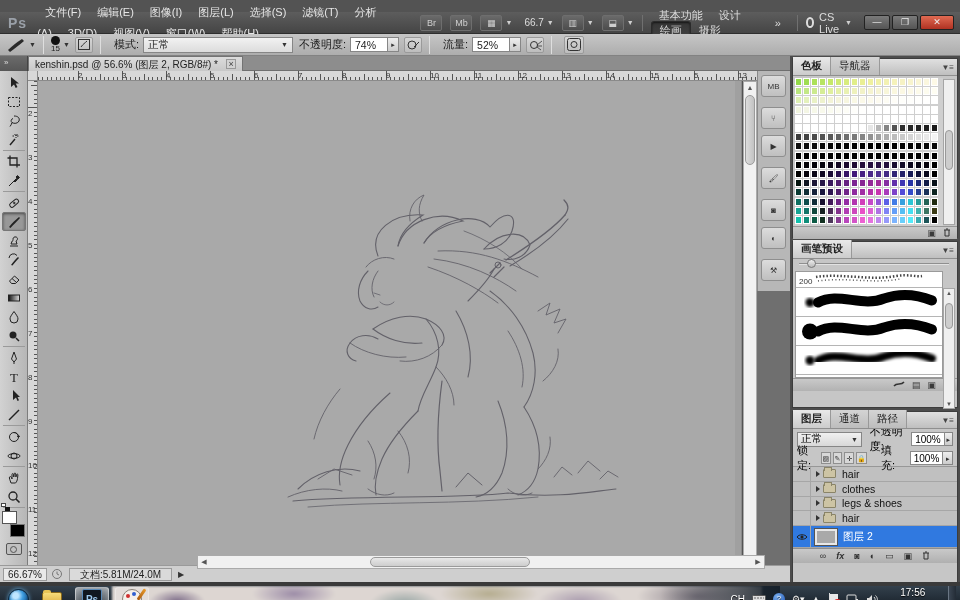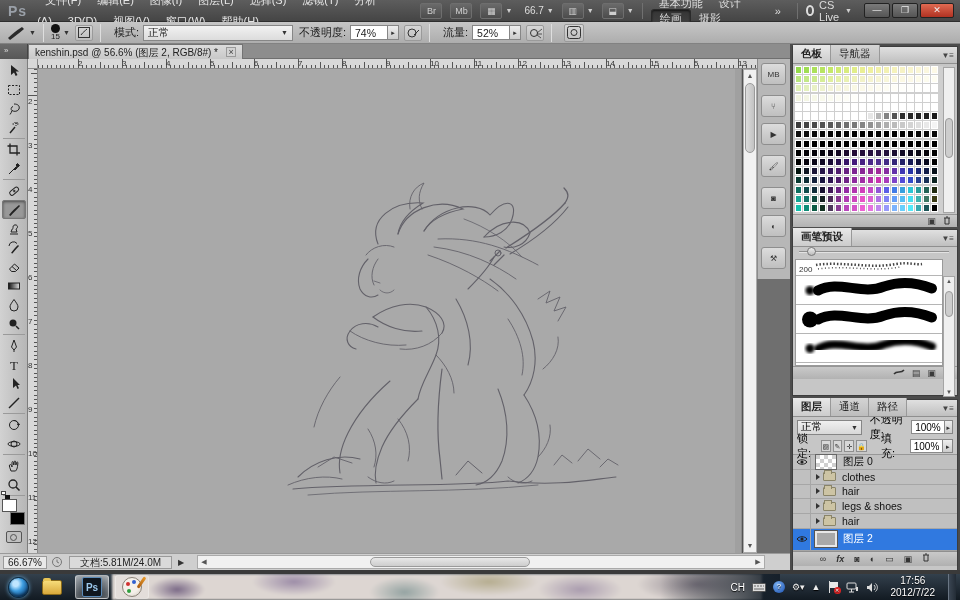--- a/index.html
+++ b/index.html
@@ -1,19 +1,19 @@
 <!DOCTYPE html>
 <html><head>
 <meta charset="utf-8">
 <style>
   * { margin:0; padding:0; box-sizing:border-box; }
   html,body { width:960px; height:600px; overflow:hidden; }
   body { font-family:"Liberation Sans", sans-serif; font-size:11px; position:relative; background:#535353; cursor:default; }
   #root { position:absolute; inset:0; }
-  .abs { position:absolute; }
+  .abs { position:absolute;margin-top:12px; }
 
   
   #menubar { left:0; top:0; width:960px; height:22px; background:linear-gradient(#5d5d5d,#454545); border-bottom:1px solid #2e2e2e; display:flex; align-items:center; color:#e6e6e6; }
   #ps-logo { color:#9aa0a8; font-weight:bold; font-size:14px; padding:0 10px 0 8px; letter-spacing:1px; }
   .menu-item { padding:0 8px; line-height:21px; }
   .mb-iconbox { width:22px; height:16px; border:1px solid #6e6e6e; border-radius:2px; background:linear-gradient(#6a6a6a,#4c4c4c); color:#cfcfcf; font-size:9px; display:flex; align-items:center; justify-content:center; margin-left:8px; }
   .dd-caret { color:#cfcfcf; font-size:7px; margin-left:3px; }
   .mb-group { display:flex; align-items:center; }
   #zoom-box { margin-left:12px; font-size:10px; color:#ddd; }
   .vsep { width:1px; height:16px; background:#2f2f2f; border-right:1px solid #707070; margin:0 8px; }
@@ -1209,40 +1209,30 @@
         <span class="lock-icon">▨</span>
         <span class="lock-icon">✎</span>
         <span class="lock-icon">✛</span>
         <span class="lock-icon">🔒</span>
         <span class="opt-label" style="margin-left:14px;">填充:</span>
         <span class="mini-val">100%</span>
           <span class="spin-btn" style="height:14px;">▸</span>
       </div>
       <div id="layer-list">
           <div class="layer-row">
-            <div class="eye-cell">
-              <svg width="12" height="8" viewBox="0 0 12 8">
-                <path d="M1 4 C3 1 9 1 11 4 C9 7 3 7 1 4 Z" fill="none" stroke="#222"></path>
-                <circle cx="6" cy="4" r="1.6" fill="#222"></circle>
-              </svg>
-            </div>
-            <span class="thumb-box thumb-checker"></span>
-            <span>图层 0</span>
+            <div class="eye-cell"></div>
+            <span class="tri"></span>
+            <span class="folder"></span>
+            <span>hair</span>
           </div>
           <div class="layer-row">
             <div class="eye-cell"></div>
             <span class="tri"></span>
             <span class="folder"></span>
             <span>clothes</span>
-          </div>
-          <div class="layer-row">
-            <div class="eye-cell"></div>
-            <span class="tri"></span>
-            <span class="folder"></span>
-            <span>hair</span>
           </div>
           <div class="layer-row">
             <div class="eye-cell"></div>
             <span class="tri"></span>
             <span class="folder"></span>
             <span>legs &amp; shoes</span>
           </div>
           <div class="layer-row">
             <div class="eye-cell"></div>
             <span class="tri"></span>

